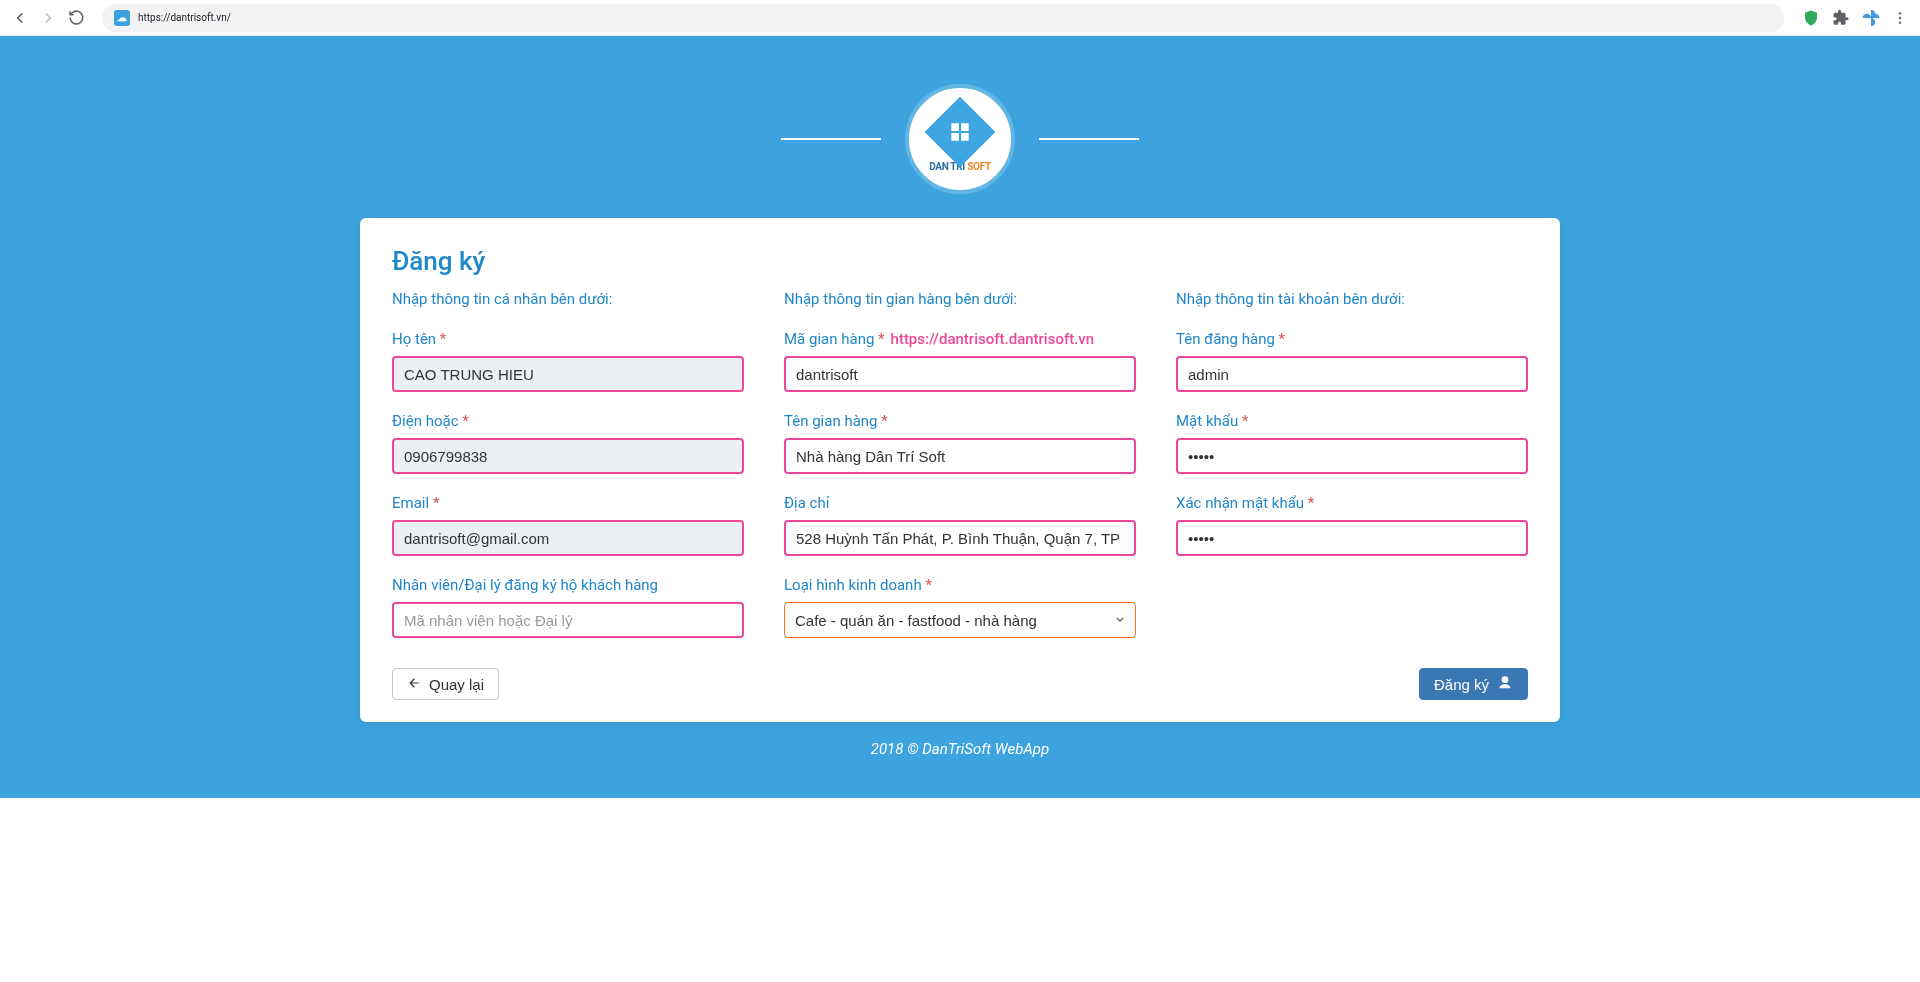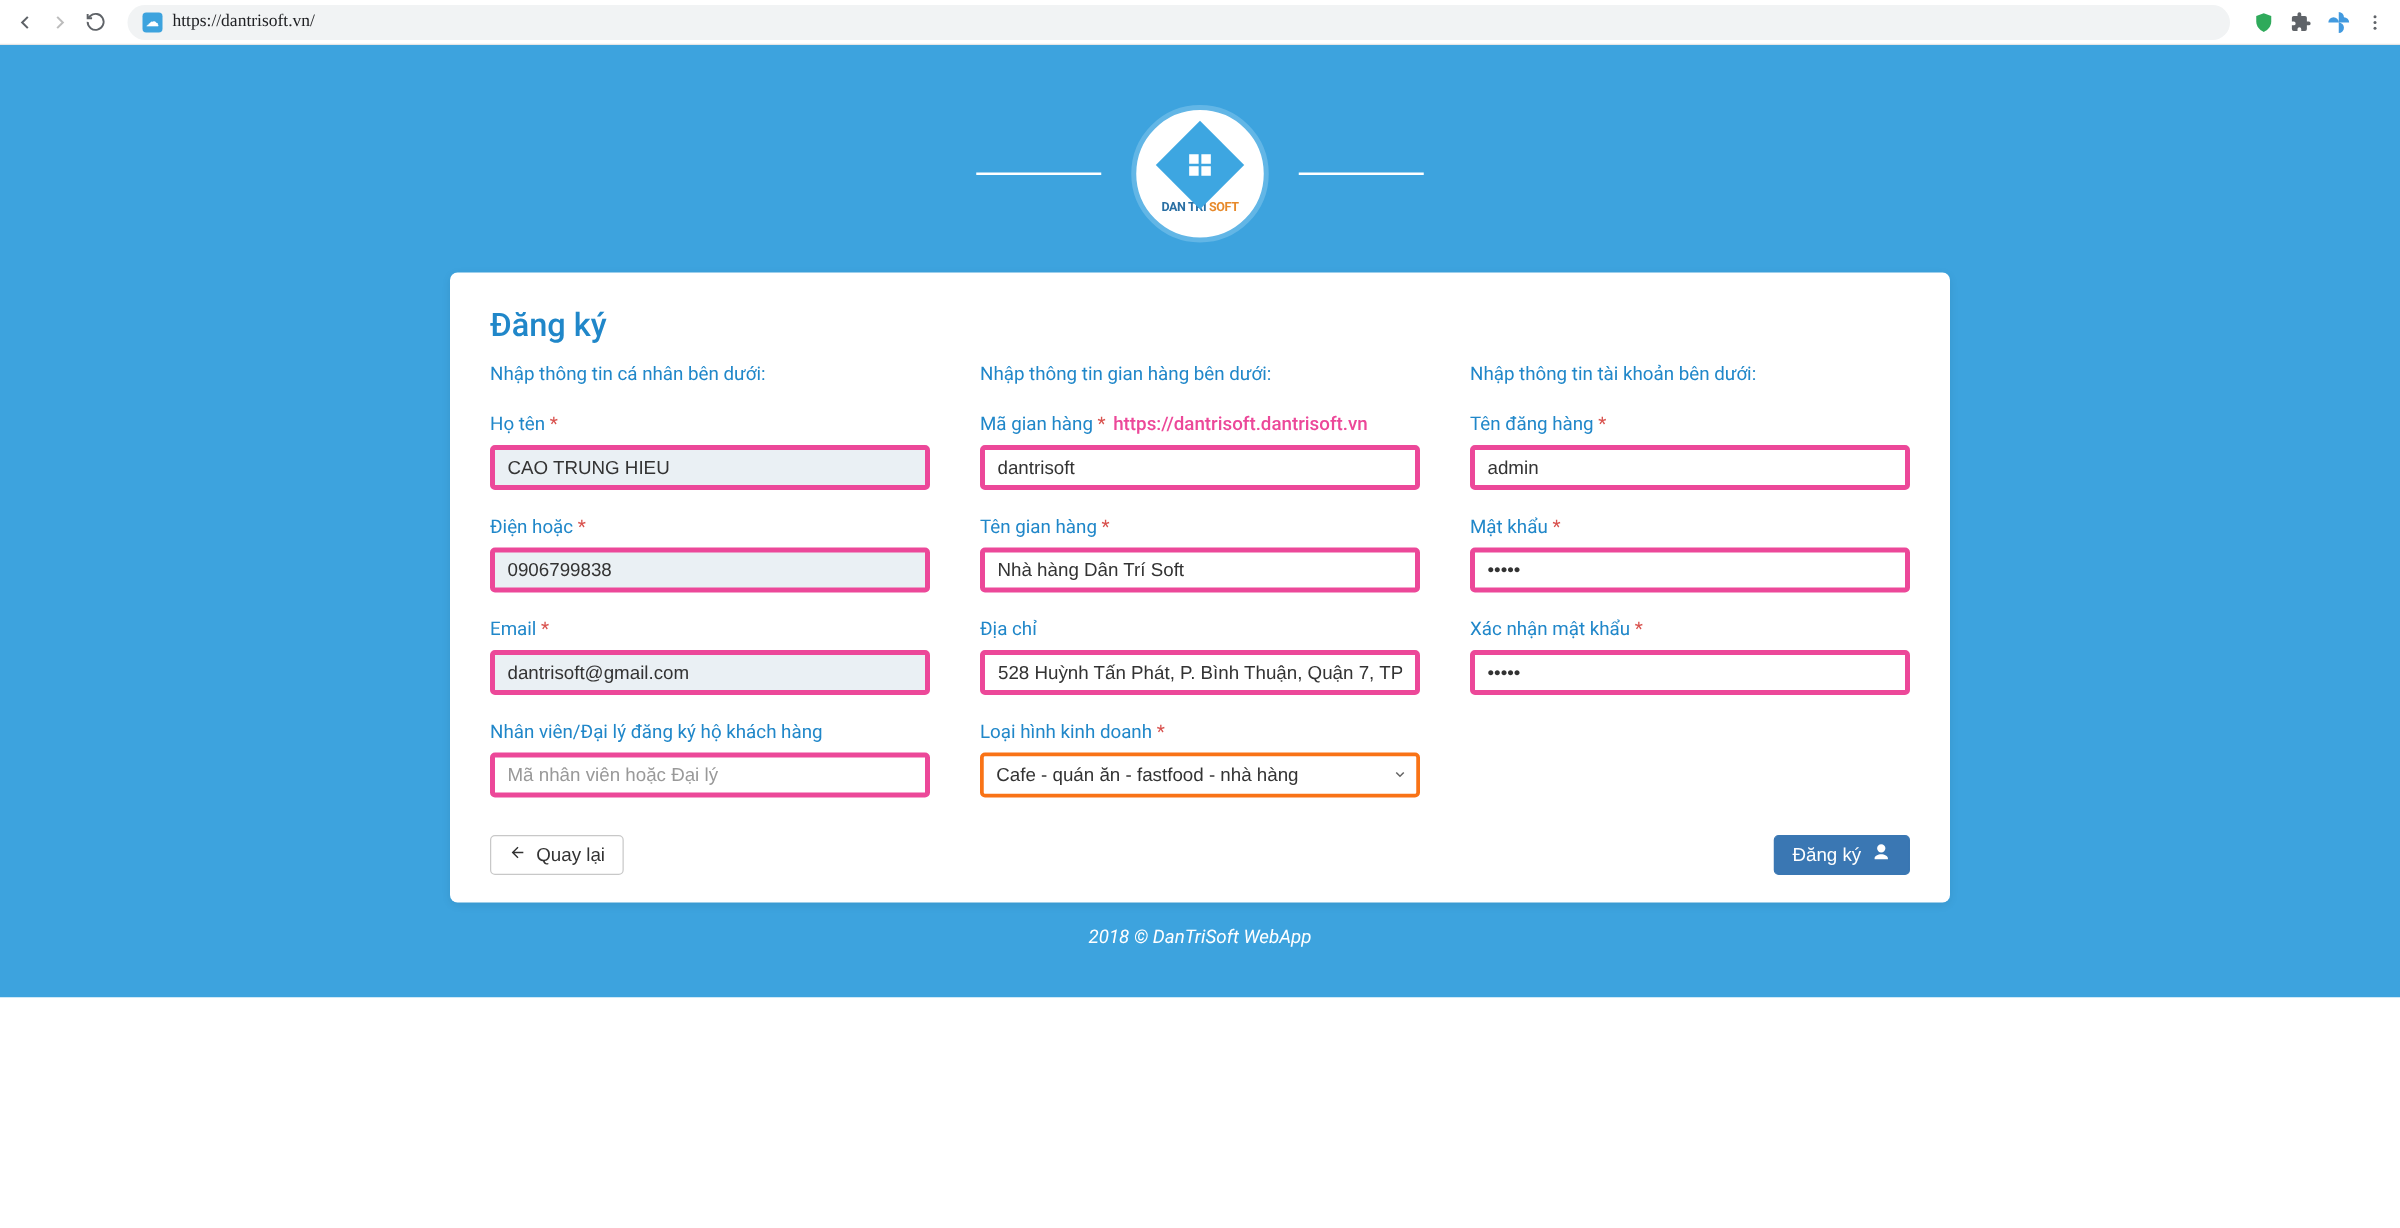--- a/index.html
+++ b/index.html
@@ -35,21 +35,21 @@
     gap: 8px;
     margin-left: 8px;
     margin-right: 8px;
   }
   .site-icon {
     width: 16px; height: 16px; border-radius: 3px;
     background: #3DA3DE;
     display:inline-flex;align-items:center;justify-content:center;
     color:#fff;font-size:10px;font-weight:700;
   }
-  .url-text { color: #202124; font-size: 14px; font-family: Liberation Serif, serif; }
+  .url-text { color: #202124; font-size: 10px; }
   .ext-icon {
     width: 22px; height: 22px;
     display:inline-flex;align-items:center;justify-content:center;
     border-radius:50%;
   }
   .page-bg { background: #3DA3DE; padding-bottom: 40px; }
   .logo-row {
     display:flex; align-items:center; justify-content:center;
     padding: 48px 0 24px 0;
     gap: 24px;
@@ -82,33 +82,33 @@
   .title { font-size: 26px; color: #2087c9; font-weight:500; margin-bottom: 14px; }
   .cols { display:flex; gap: 40px; }
   .col { flex: 1; }
   .section-label { color:#2087c9; font-size:15px; margin-bottom: 22px; }
   .field { margin-bottom: 20px; }
   .label { color:#2087c9; font-size:15px; margin-bottom: 8px; display:block; }
   .label .req { color:#d9534f; }
   .label .hint { color:#ec4899; font-weight:500; margin-left:6px; }
   .input {
     width: 100%; height: 36px;
-    border: 4px solid #ec4899;
+    border: 2px solid #ec4899;
     border-radius: 4px;
     padding: 0 10px;
     font-size: 15px;
     background:#fff;
     color:#333;
   }
   .input::placeholder { color:#999; }
   .input.filled { background:#eaf0f4; }
   .select-wrap { position:relative; }
   .select {
     width:100%; height:36px;
-    border:3px solid #f97316; border-radius:4px;
+    border:1px solid #f97316; border-radius:4px;
     padding:0 30px 0 10px; font-size:15px; background:#fff;
     appearance:none; -webkit-appearance:none;
     color:#333;
   }
   .select-caret {
     position:absolute; right:10px; top:50%; transform:translateY(-50%);
     pointer-events:none; color:#666;
   }
   .actions {
     display:flex; justify-content:space-between; align-items:center;

